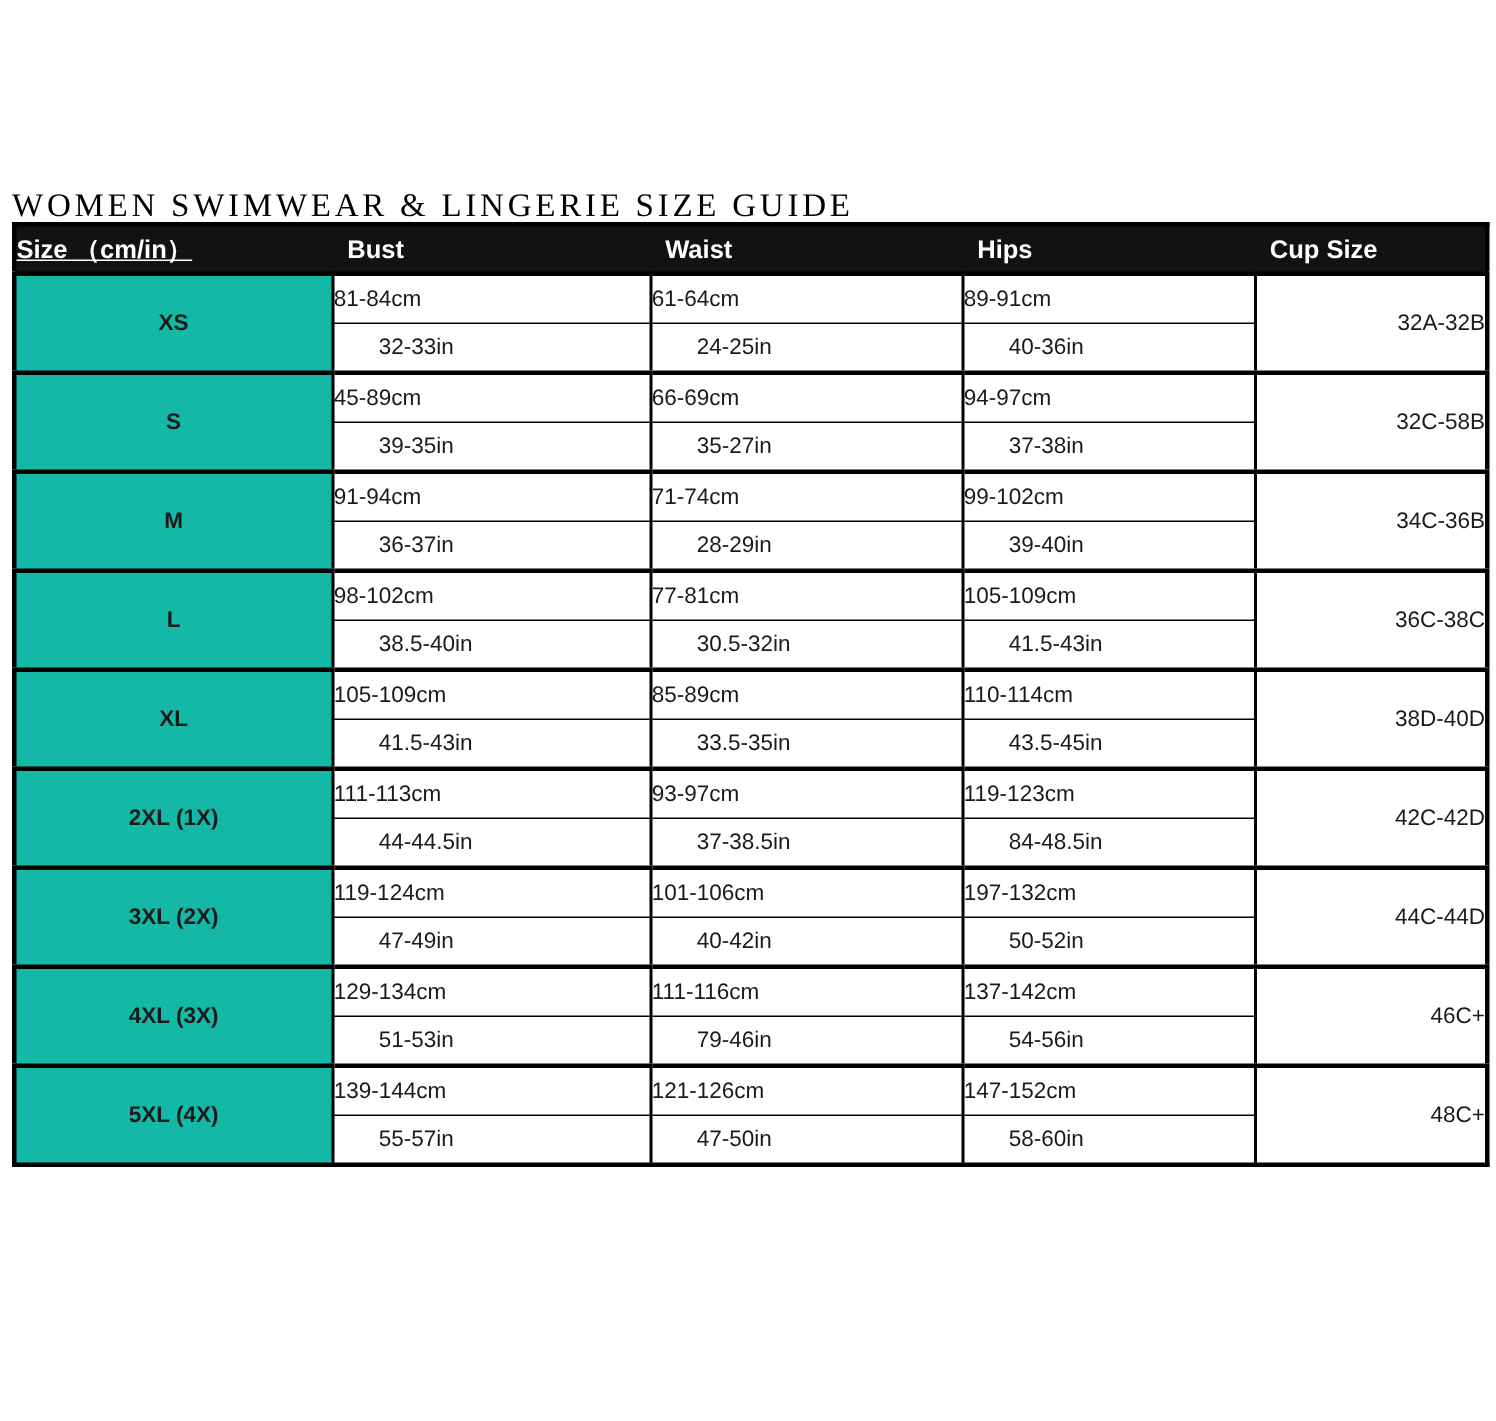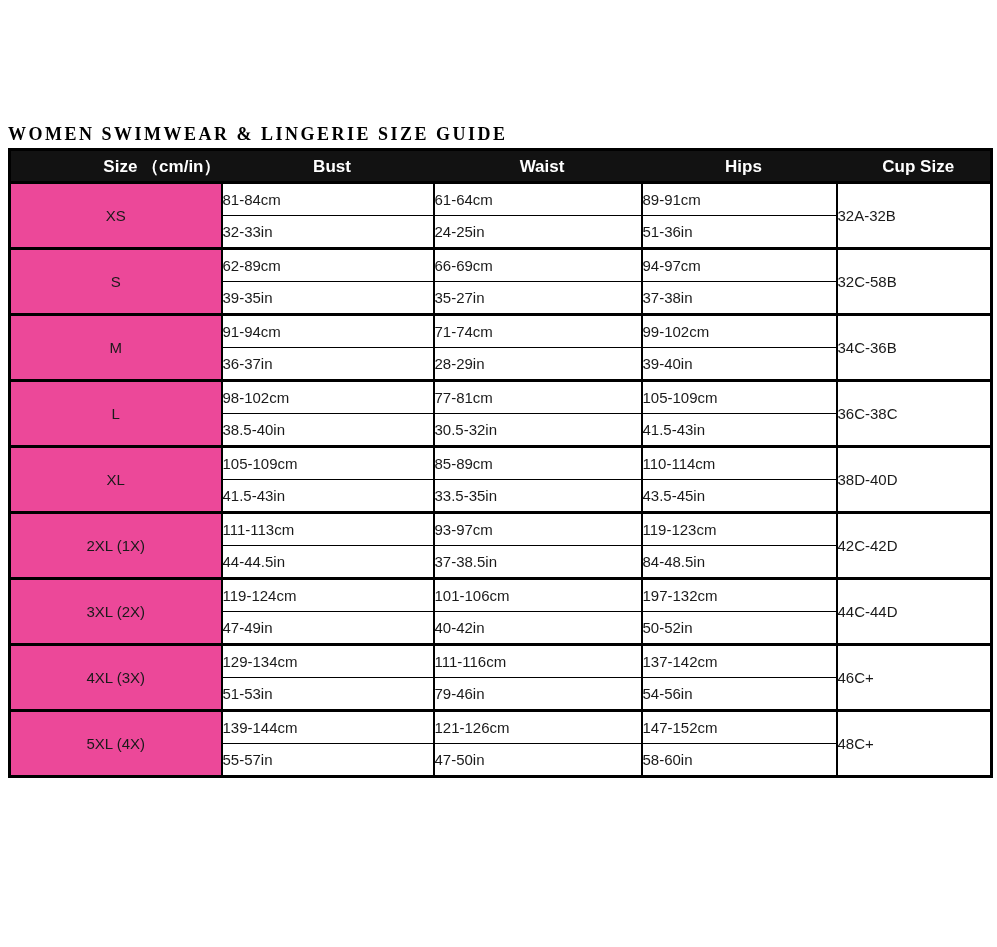--- a/index.html
+++ b/index.html
@@ -16,22 +16,22 @@
     height: 947px;
     background: #ffffff;
     position: relative;
   }
   .guide-title {
     margin: 0;
     position: absolute;
     left: 8px;
     top: 124px;
     font-family: "Liberation Serif", serif;
-    font-weight: bold;
-    font-size: 18px;
+    font-weight: normal;
+    font-size: 22px;
     letter-spacing: 2.5px;
     color: #000000;
     white-space: nowrap;
   }
   table.size-guide {
     position: absolute;
     left: 8px;
     top: 148px;
     border-collapse: collapse;
     table-layout: fixed;
@@ -48,58 +48,60 @@
     font-size: 15px;
     line-height: 1;
   }
   
   table.size-guide thead th {
     background: #121212;
     color: #ffffff;
     font-weight: bold;
     font-size: 17px;
     height: 30px;
-    text-align: center;
+    text-align: left;
     padding-left: 9px;
     border-color: #121212;
     border-bottom: 3px solid #000000;
   }
   table.size-guide thead th.size-head {
-    text-align: right;
+    text-align: left;
     padding-left: 0;
+    text-decoration: underline;
   }
   
   table.size-guide tbody tr {
     height: 33px;
   }
   td.size-cell {
-    background: #ec4899;
-    font-weight: normal;
+    background: #14b8a6;
+    font-weight: bold;
     font-size: 16px;
     text-align: center;
   }
   td.cup-cell {
-    text-align: left;
+    text-align: right;
     font-size: 15px;
   }
   td.val {
     text-align: left;
     padding-left: 8px;
     border-radius: 12px;
   }
   
   table.size-guide tbody tr.row-cm td {
     border-top-width: 3px;
   }
   
   table.size-guide tbody tr.row-cm td.cm {
     border-bottom-width: 1px;
   }
   table.size-guide tbody tr.row-in td {
     border-top-width: 1px;
+    padding-left: 30px;
   }
 </style>
 </head>
 <body>
 
 <div class="page">
 
   <h1 class="guide-title">WOMEN SWIMWEAR &amp; LINGERIE SIZE GUIDE</h1>
 
   <table class="size-guide">
@@ -124,28 +126,28 @@
       <tr class="row-cm">
         <td class="size-cell" rowspan="2">XS</td>
         <td class="val cm">81-84cm</td>
         <td class="val cm">61-64cm</td>
         <td class="val cm">89-91cm</td>
         <td class="cup-cell" rowspan="2">32A-32B</td>
       </tr>
       <tr class="row-in">
         <td class="val">32-33in</td>
         <td class="val">24-25in</td>
-        <td class="val">51-36in</td>
+        <td class="val">40-36in</td>
       </tr>
     </tbody>
 
     <tbody>
       <tr class="row-cm">
         <td class="size-cell" rowspan="2">S</td>
-        <td class="val cm">62-89cm</td>
+        <td class="val cm">45-89cm</td>
         <td class="val cm">66-69cm</td>
         <td class="val cm">94-97cm</td>
         <td class="cup-cell" rowspan="2">32C-58B</td>
       </tr>
       <tr class="row-in">
         <td class="val">39-35in</td>
         <td class="val">35-27in</td>
         <td class="val">37-38in</td>
       </tr>
     </tbody>

